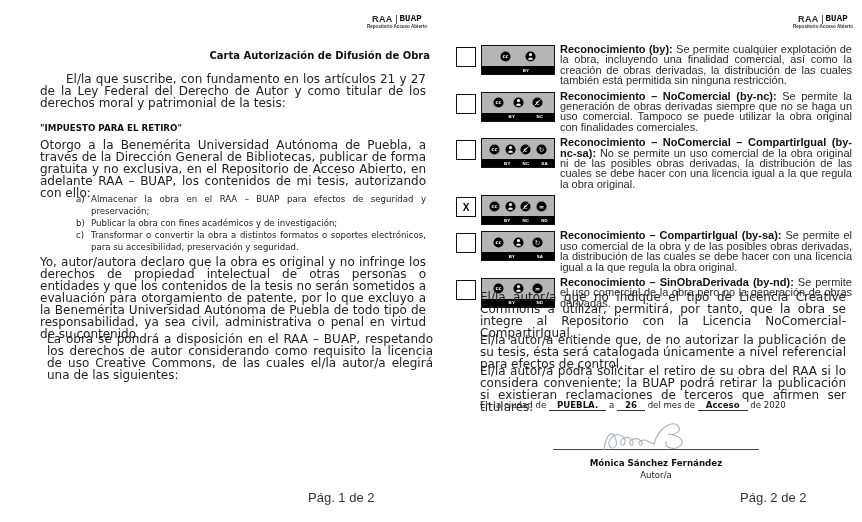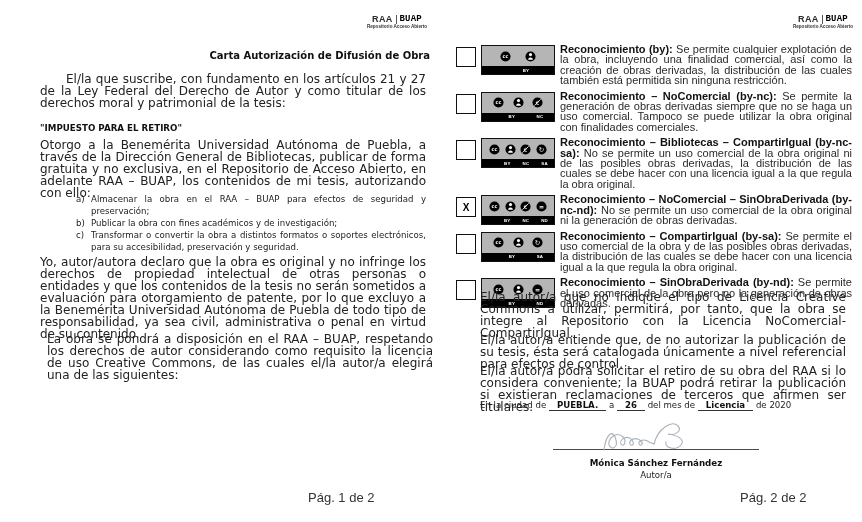--- a/index.html
+++ b/index.html
@@ -231,21 +231,21 @@
                 </svg>
               </span>
             </span>
           <span class="badge-strip">
               <span class="code-label">BY</span>
               <span class="code-label">NC</span>
               <span class="code-label">SA</span>
             </span>
         </span>
         <p class="lic-text">
-          <b class="lic-head">Reconocimiento – Bibliotecas – CompartirIgual (by-nc-sa):</b>
+          <b class="lic-head">Reconocimiento – NoComercial – CompartirIgual (by-nc-sa):</b>
           <span class="lic-desc"> No se permite un uso comercial de la obra original ni de las posibles obras derivadas, la distribución de las cuales se debe hacer con una licencia igual a la que regula la obra original.</span>
         </p>
       </div>
 
       <div class="lic-row">
         <span class="checkbox" aria-checked="true">
           <span class="mark">X</span>
         </span>
         <span class="badge">
           <span class="badge-icons">
@@ -275,24 +275,20 @@
                   <text x="6" y="8.3" text-anchor="middle" font-size="6.6" font-weight="bold" fill="#fff" font-family="DejaVu Sans,sans-serif">=</text>
                 </svg>
               </span>
             </span>
           <span class="badge-strip">
               <span class="code-label">BY</span>
               <span class="code-label">NC</span>
               <span class="code-label">ND</span>
             </span>
         </span>
-        <p class="lic-text">
-          <b class="lic-head">Reconocimiento – NoComercial – SinObraDerivada (by-nc-nd):</b>
-          <span class="lic-desc"> No se permite un uso comercial de la obra original ni la generación de obras derivadas.</span>
-        </p>
       </div>
 
       <div class="lic-row">
         <span class="checkbox" aria-checked="false">
           <span class="mark"></span>
         </span>
         <span class="badge">
           <span class="badge-icons">
               <span>
                 <svg width="11" height="11" viewBox="0 0 12 12">
@@ -360,21 +356,21 @@
           <b class="lic-head">Reconocimiento – SinObraDerivada (by-nd):</b>
           <span class="lic-desc"> Se permite el uso comercial de la obra pero no la generación de obras derivadas.</span>
         </p>
       </div>
     </div>
 
     <p class="para rp1">El/la autor/a que no indique el tipo de Licencia Creative Commons a utilizar, permitirá, por tanto, que la obra se integre al Repositorio con la Licencia NoComercial-CompartirIgual.</p>
     <p class="para rp2">El/la autor/a entiende que, de no autorizar la publicación de su tesis, ésta será catalogada únicamente a nivel referencial para efectos de control.</p>
     <p class="para rp3">El/la autor/a podrá solicitar el retiro de su obra del RAA si lo considera conveniente; la BUAP podrá retirar la publicación si existieran reclamaciones de terceros que afirmen ser titulares.</p>
 
-    <p class="dateline"><span>En la ciudad de</span> <span class="fill">PUEBLA.</span> <span>a</span> <span class="fill">26</span> <span>del mes de</span> <span class="fill">Licencia</span> <span>de 2020</span></p>
+    <p class="dateline"><span>En la ciudad de</span> <span class="fill">PUEBLA.</span> <span>a</span> <span class="fill">26</span> <span>del mes de</span> <span class="fill">Acceso</span> <span>de 2020</span></p>
 
     <div class="sig-block">
       <svg class="sig-svg" width="140" height="42" viewBox="0 0 140 42">
         <path d="M18 36 C 20 20, 27 14, 30 26 C 32 33, 26 37, 23 31 C 21 26, 30 16, 37 23 C 41 27, 38 34, 35 30 C 33 26, 41 20, 46 26 C 49 30, 46 33, 44 30 C 42 26, 50 22, 55 27 C 58 30, 55 33, 53 30 C 52 27, 58 24, 63 28 L 68 30 C 72 14, 86 6, 92 12 C 97 17, 88 22, 82 20 C 90 21, 100 25, 95 31 C 90 37, 78 34, 80 28" stroke="#a9b2ba" stroke-width="1.1" fill="none" stroke-linecap="round"></path>
       </svg>
       <div class="sig-line"></div>
       <div class="sig-name">Mónica Sánchez Fernández</div>
       <div class="sig-role">Autor/a</div>
     </div>
 

